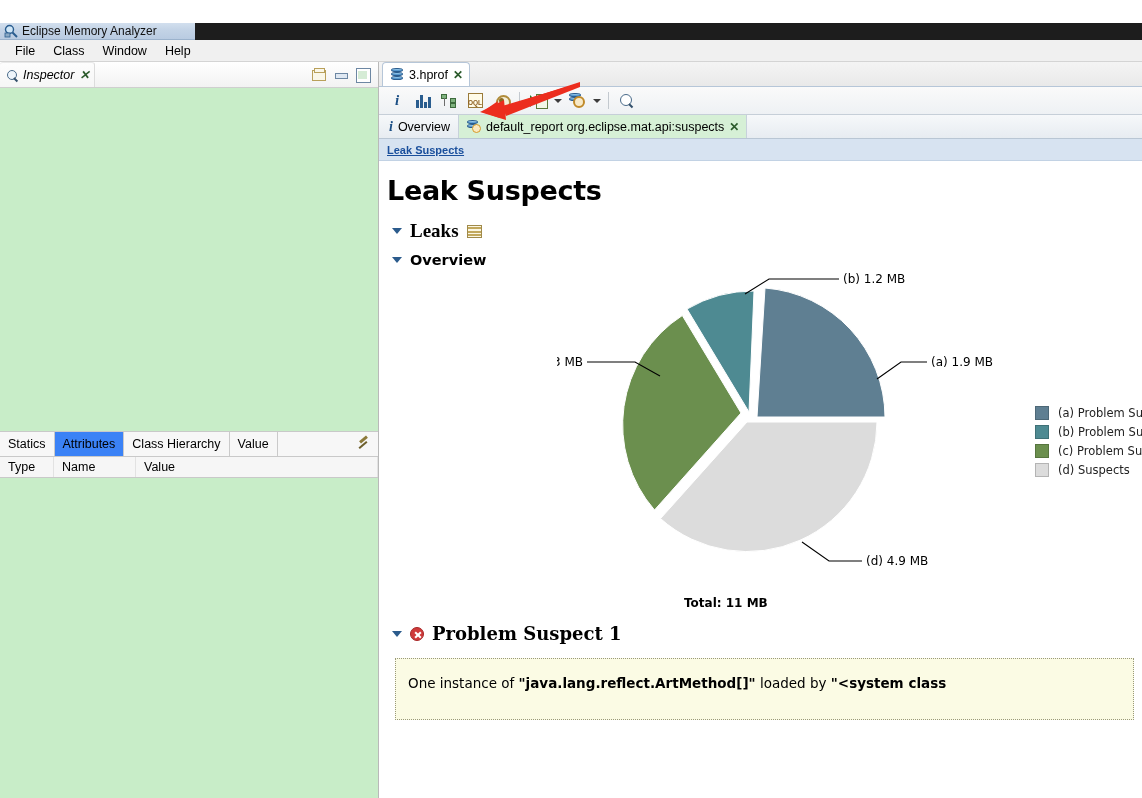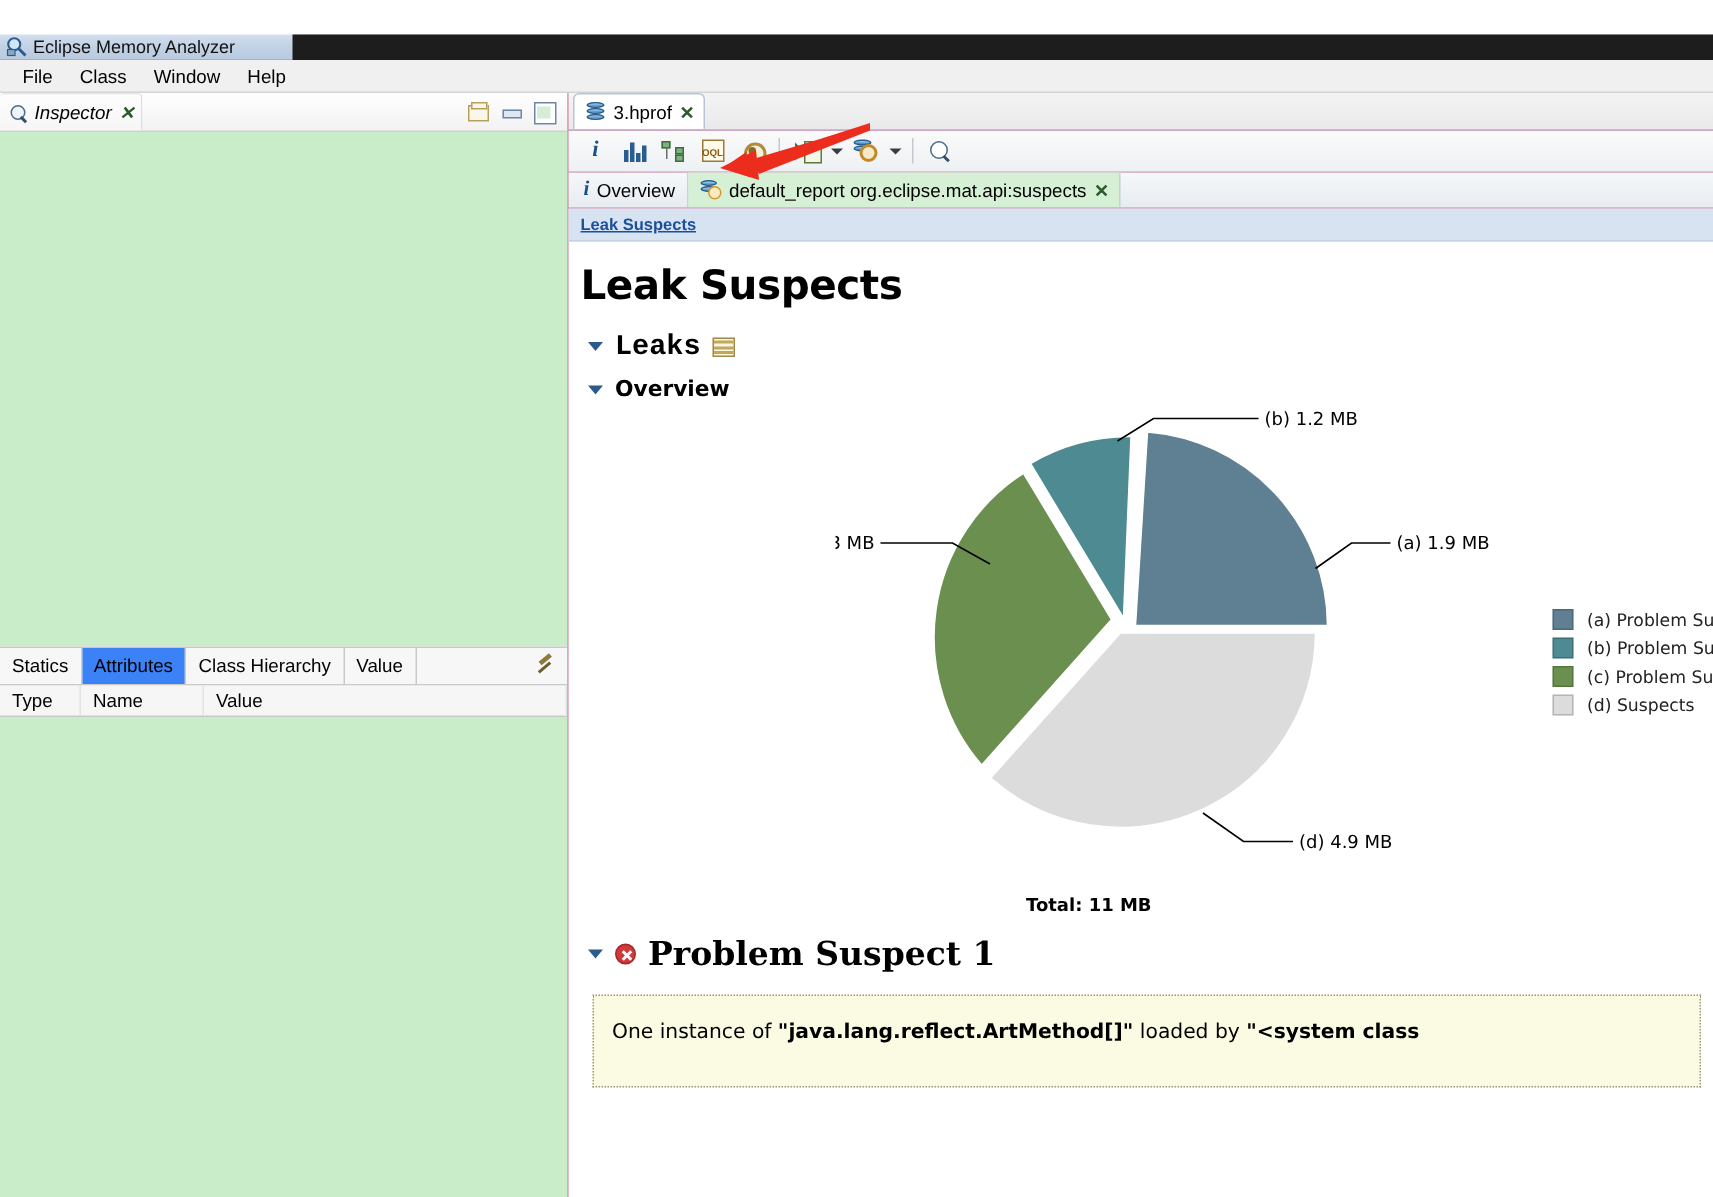--- a/index.html
+++ b/index.html
@@ -399,39 +399,39 @@
   .tri {
     width: 0; height: 0;
     border-left: 5.5px solid transparent;
     border-right: 5.5px solid transparent;
     border-top: 6px solid #2b5b8c;
     margin-left: 5px; flex: none;
     cursor: pointer;
   }
   .h-leaks {
     font-size: 19px; font-weight: bold; color:#000;
-    font-family:Liberation Mono, monospace;
+    font-family:Liberation Serif, serif;
   }
   .ic-leaks-badge {
     width: 15px; height: 13px; position: relative; flex: none;
   }
   .ic-leaks-badge::before {
     content:""; position:absolute; inset:0;
     border:1px solid #a08a4a; background:#fbf6e2;
   }
   .ic-leaks-badge::after {
     content:""; position:absolute; left:1px; top:2px; right:1px; height:2px;
     background:#c2a85c; box-shadow: 0 4px 0 #c2a85c, 0 7px 0 #c2a85c;
   }
   .h-overview {
     font-size: 14.5px; font-weight: bold; color:#000;
     font-family:"DejaVu Sans", sans-serif;
   }
   .h-suspect {
-    font-size: 22px; font-weight: bold; color:#000;
+    font-size: 18px; font-weight: bold; color:#000;
     font-family:"DejaVu Serif", serif;
   }
   .err-badge {
     width: 14px; height: 14px; border-radius: 50%;
     background: #cf3a3a; position: relative; flex: none;
     border: 1px solid #a72727;
   }
   .err-badge::before, .err-badge::after {
     content:""; position:absolute; left:2.5px; top:6px;
     width:8px; height:2px; background:#fff;

